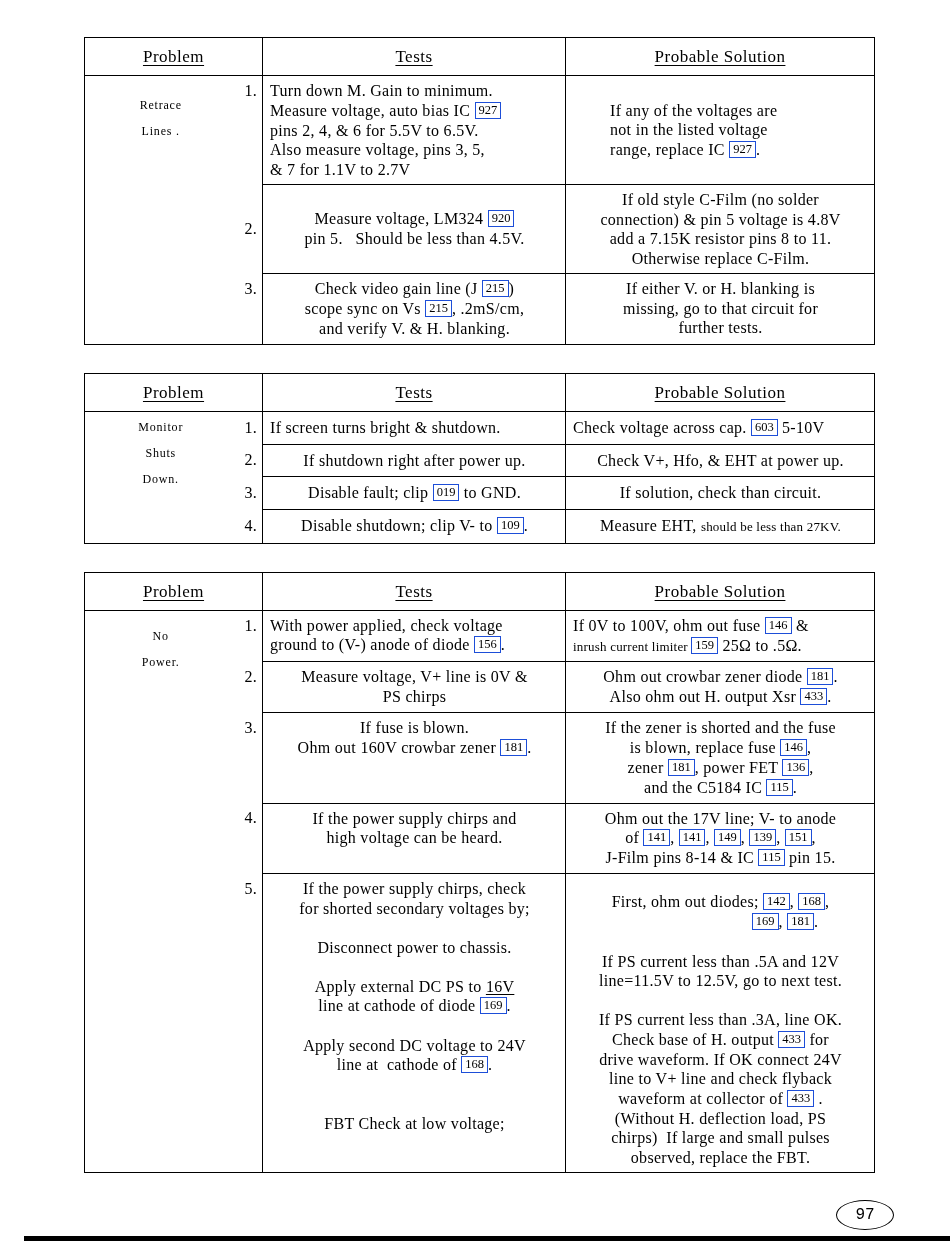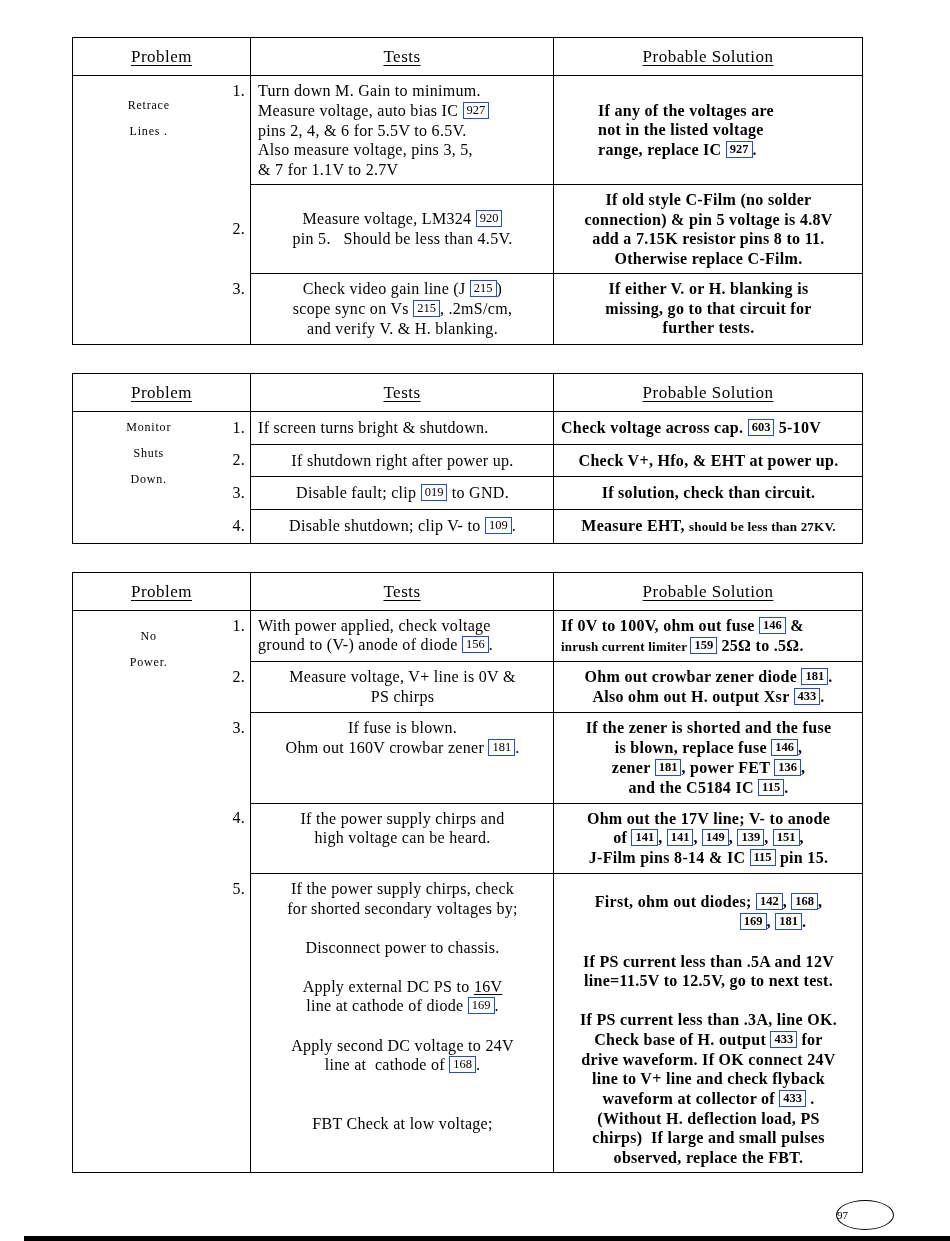--- a/index.html
+++ b/index.html
@@ -10,21 +10,21 @@
     font-family:"Liberation Serif", serif;
     overflow:hidden;
   }
   .page { padding:37px 0 0 72px; }
 
   table.tbl {
     border-collapse:collapse;
     table-layout:fixed;
     width:790px;
     border:1px solid #000;
-    margin:0 0 28px 0;
+    margin:0 0 28px 12px;
   }
   col.c-prob { width:152px; }
   col.c-num  { width:26px; }
   col.c-tests{ width:303px; }
   col.c-sol  { width:309px; }
 
   th {
     font-weight:400; font-size:17px; letter-spacing:0.5px;
     text-decoration:underline; text-underline-offset:3px;
     padding:9px 4px 8px; text-align:center;
@@ -35,21 +35,21 @@
   td {
     font-size:16px; line-height:19.5px; letter-spacing:0.3px;
     vertical-align:top;
   }
   td.problem {
     text-align:center; font-size:12px; line-height:26px; letter-spacing:0.8px;
     white-space:pre-wrap; padding:16px 4px 4px;
   }
   td.num { text-align:right; padding:5px 5px 5px 0; border-right:1px solid #000; }
   td.tests { border-right:1px solid #000; white-space:pre-wrap; padding:5px 6px 5px 7px; }
-  td.solution { white-space:pre-wrap; padding:5px 6px 5px 7px;font-weight:bold; }
+  td.solution { white-space:pre-wrap; padding:5px 6px 5px 7px; }
   tr.rsep td.tests, tr.rsep td.solution { border-top:1px solid #000;text-align:center; }
 
   td.v-mid { vertical-align:middle; }
   td.sol-indent { padding-left:44px; }
   td.pt-lg { padding-top:18px; }
   .t2 td.num, .t2 td.tests, .t2 td.solution { padding-top:6px; padding-bottom:6px; }
   .t2 td.problem { padding-top:2px; }
   .t3 td.problem { padding-top:12px; }
 
   .pbox {
@@ -59,22 +59,23 @@
     padding:0 3px 1px;
     position:relative; top:-2px;
   }
   .small { font-size:13px; letter-spacing:0.2px; }
   .ul { text-decoration:underline; text-underline-offset:2px; }
 
   .page-oval {
     position:absolute; left:836px; top:1200px;
     width:56px; height:28px;
     border:1px solid #000; border-radius:50%;
-    display:flex; align-items:center; justify-content:flex-start;
-    font-size:11px;
+    display:flex; align-items:center; justify-content:center;
+    font-size:16px;
+    font-family:Liberation Mono, monospace;
   }
   .scan-edge {
     position:absolute; left:24px; top:1236px;
     width:926px; height:5px; background:#000;
   }
 </style>
 </head>
 <body>
 
 <div class="page">

